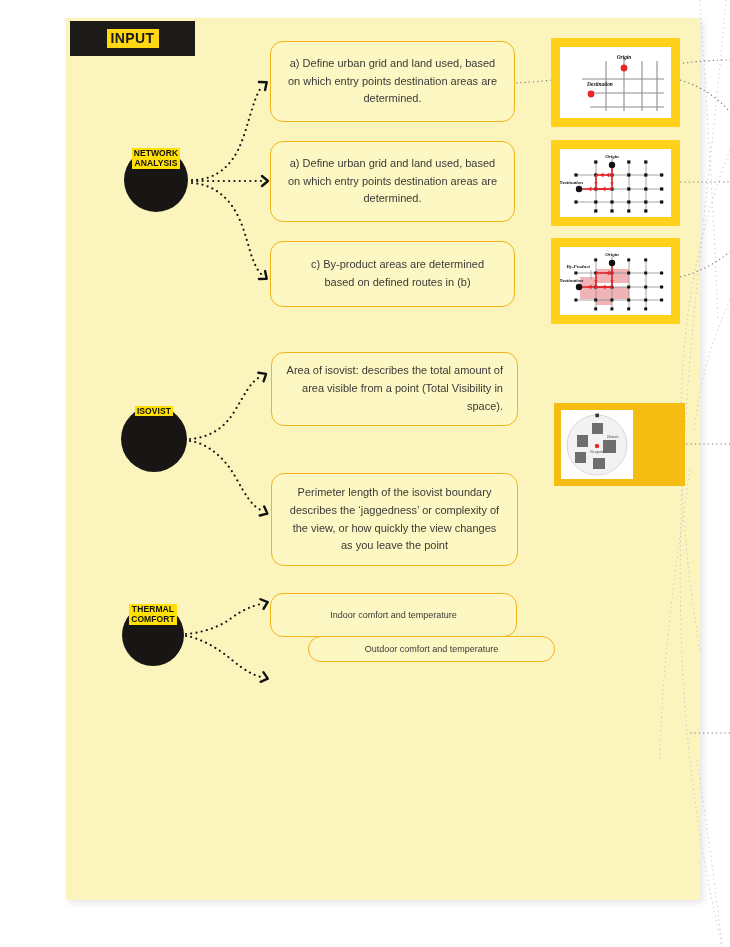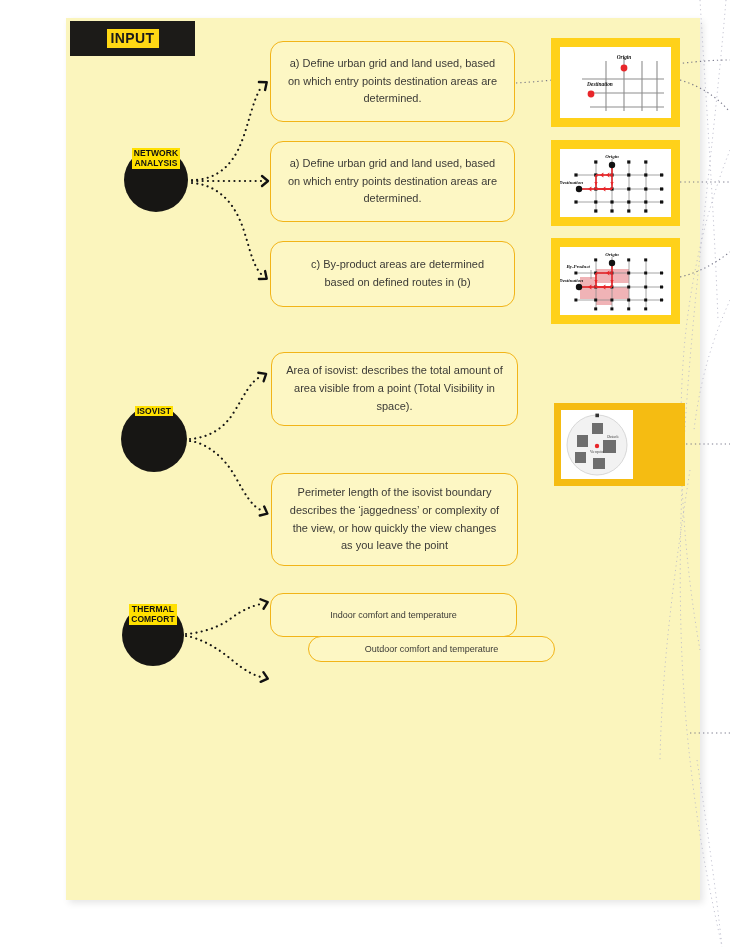--- a/index.html
+++ b/index.html
@@ -26,21 +26,21 @@
   #c-network{left:124px;top:148px;width:64px;height:64px;}
   #c-isovist{left:121px;top:406px;width:66px;height:66px;}
   #c-thermal{left:122px;top:604px;width:62px;height:62px;}
 
   
   .sbox{position:absolute;border:1.4px solid #f2b418;border-radius:13px;
         background:#fdf7c4;display:flex;align-items:center;justify-content:center;
         box-sizing:border-box;padding:8px 14px;}
   .sbox p{margin:0;color:#3b3a36;font-size:11px;line-height:1.62;
         text-align:center;}
-  .sbox.left p{text-align:center;}
+  .sbox.left p{text-align:right;}
   .sbox.small p{font-size:9px;}
 
   #b1{left:270px;top:41px;width:245px;height:81px;}
   #b2{left:270px;top:141px;width:245px;height:81px;}
   #b3{left:270px;top:241px;width:245px;height:66px;padding-left:24px;}
   #b4{left:271px;top:352px;width:247px;height:74px;}
   #b5{left:271px;top:473px;width:247px;height:93px;}
   #b6{left:270px;top:593px;width:247px;height:44px;}
   #b7{left:270px;top:636px;width:247px;height:26px;margin-left:38px;}
 

